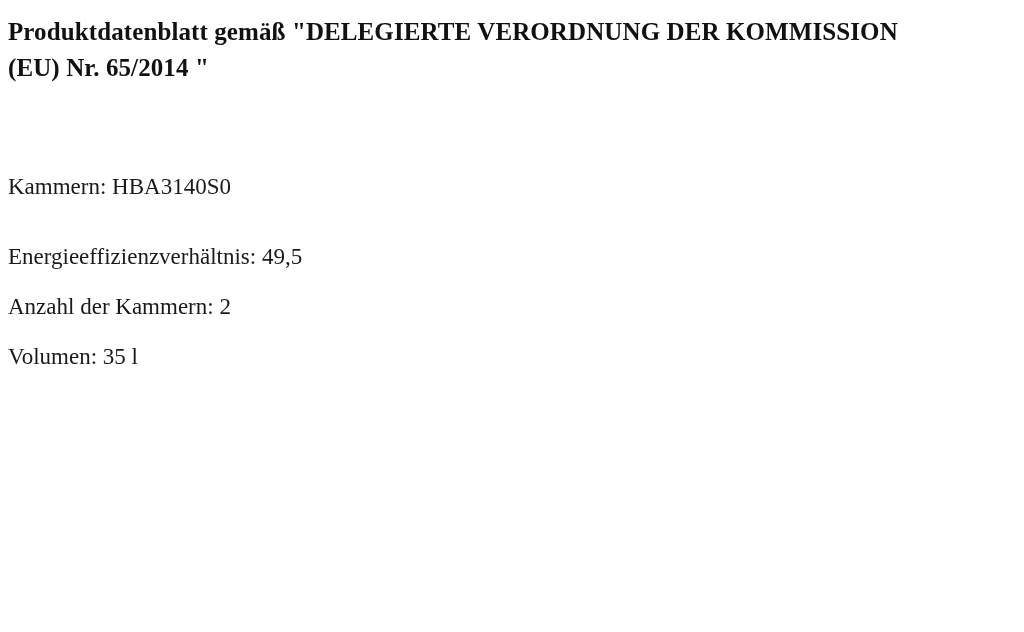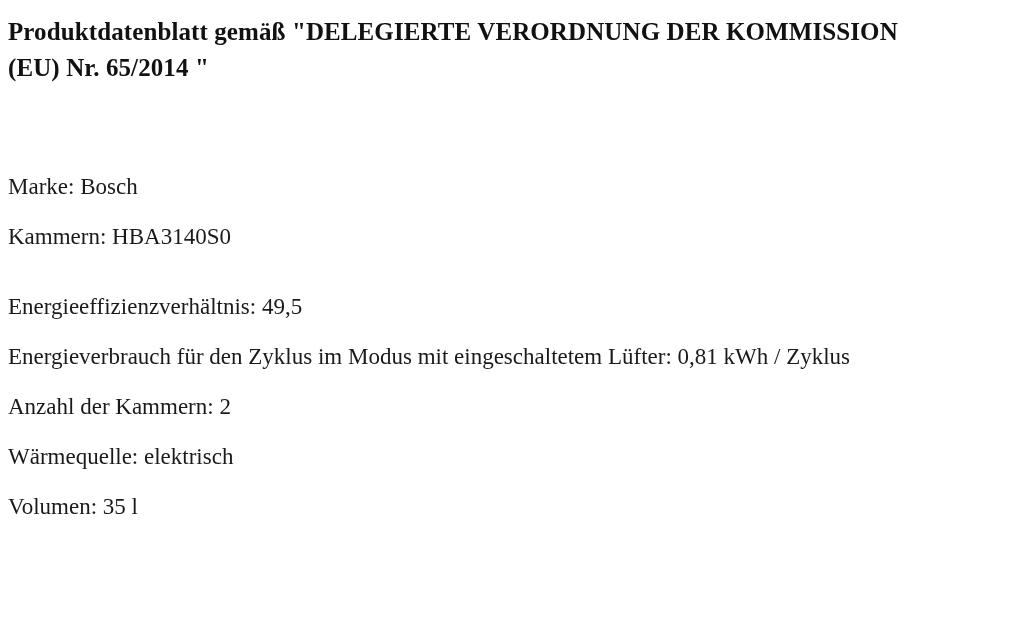--- a/index.html
+++ b/index.html
@@ -52,27 +52,24 @@
 <div class="page">
 
   <h1 class="doc-title">
     <span class="line">Produktdatenblatt gemäß "DELEGIERTE VERORDNUNG DER KOMMISSION</span>
     <span class="line">(EU) Nr. 65/2014 "</span>
   </h1>
 
   <div class="spacer-large"></div>
 
   <div class="identification-block">
-    <div class="spec-line">Marke: Bosch</div>
     <div class="spec-line">Kammern: HBA3140S0</div>
   </div>
 
   <div class="group-gap"></div>
 
   <div class="specs-block">
     <div class="spec-line">Energieeffizienzverhältnis: 49,5</div>
-    <div class="spec-line">Energieverbrauch für den Zyklus im Modus mit eingeschaltetem Lüfter: 0,81 kWh / Zyklus</div>
     <div class="spec-line">Anzahl der Kammern: 2</div>
-    <div class="spec-line">Wärmequelle: elektrisch</div>
     <div class="spec-line">Volumen: 35 l</div>
   </div>
 
 </div>
 
 </body></html>

